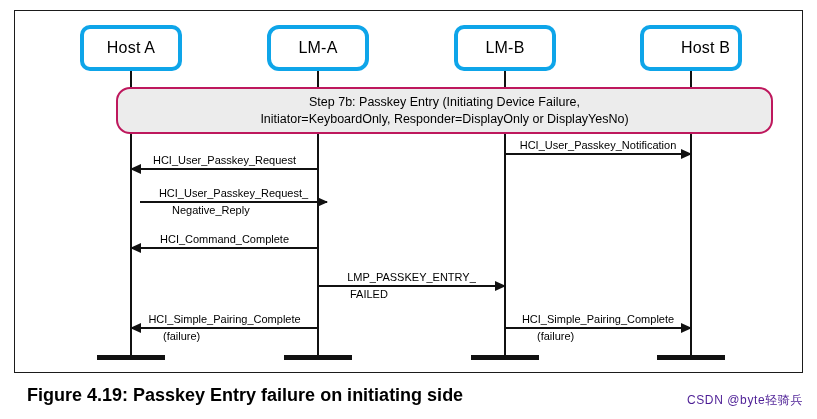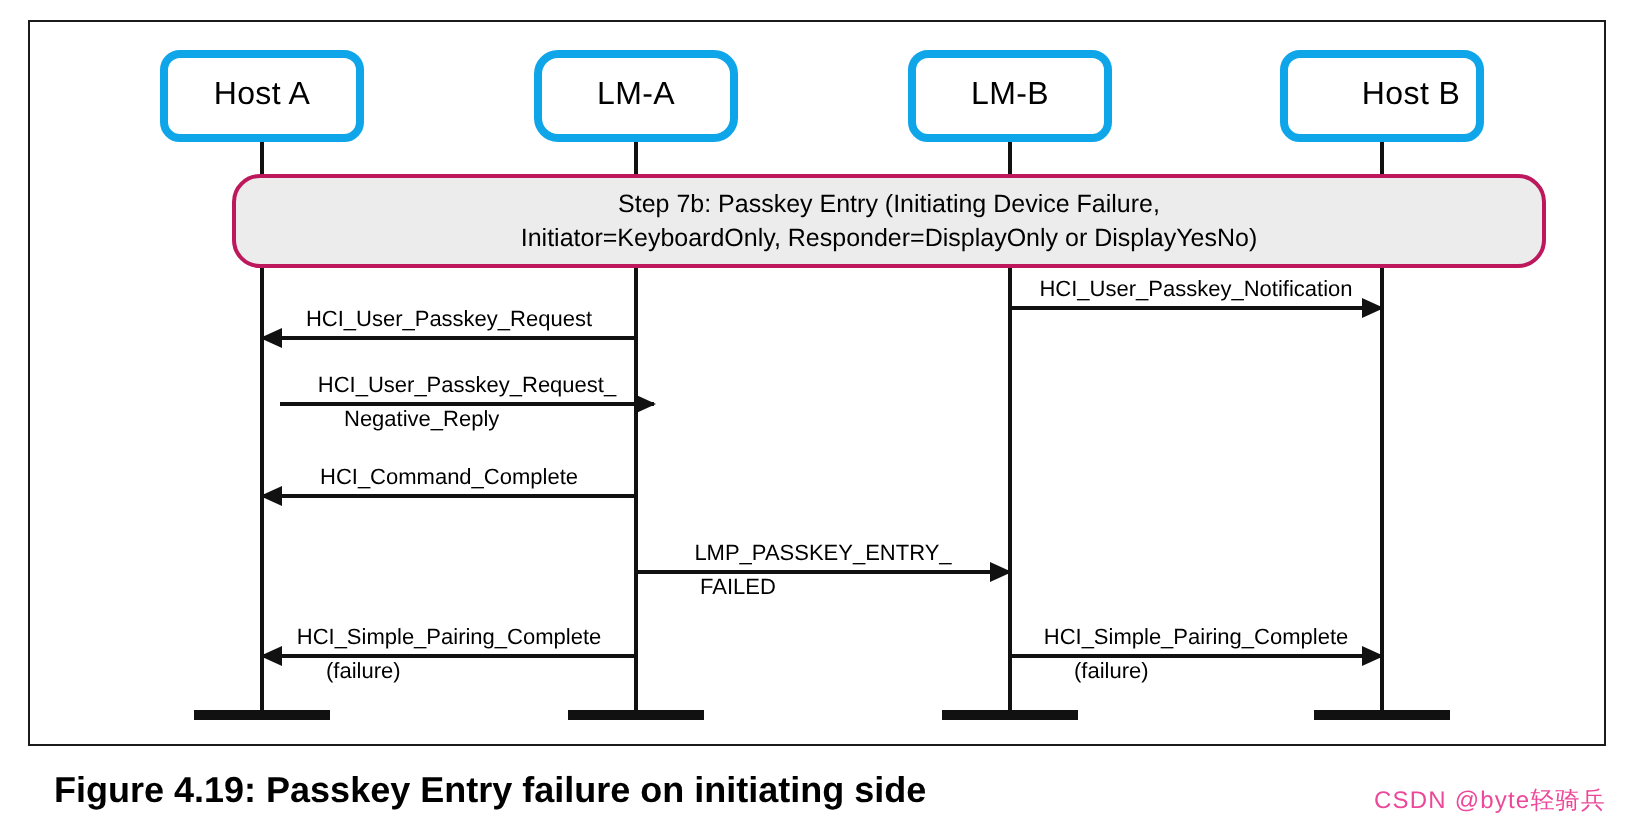--- a/index.html
+++ b/index.html
@@ -150,21 +150,21 @@
     font-weight: bold;
     white-space: nowrap;
   }
 
   
   .watermark {
     position: absolute;
     right: 14px;
     top: 392px;
     font-size: 12px;
-    color: #ec4899;
+    color: #4c1d95;
     white-space: nowrap;
     letter-spacing: 0.6px;
   }
 </style>
 </head>
 <body>
 
 <div id="stage">
 
   <div class="figure-frame"></div>

